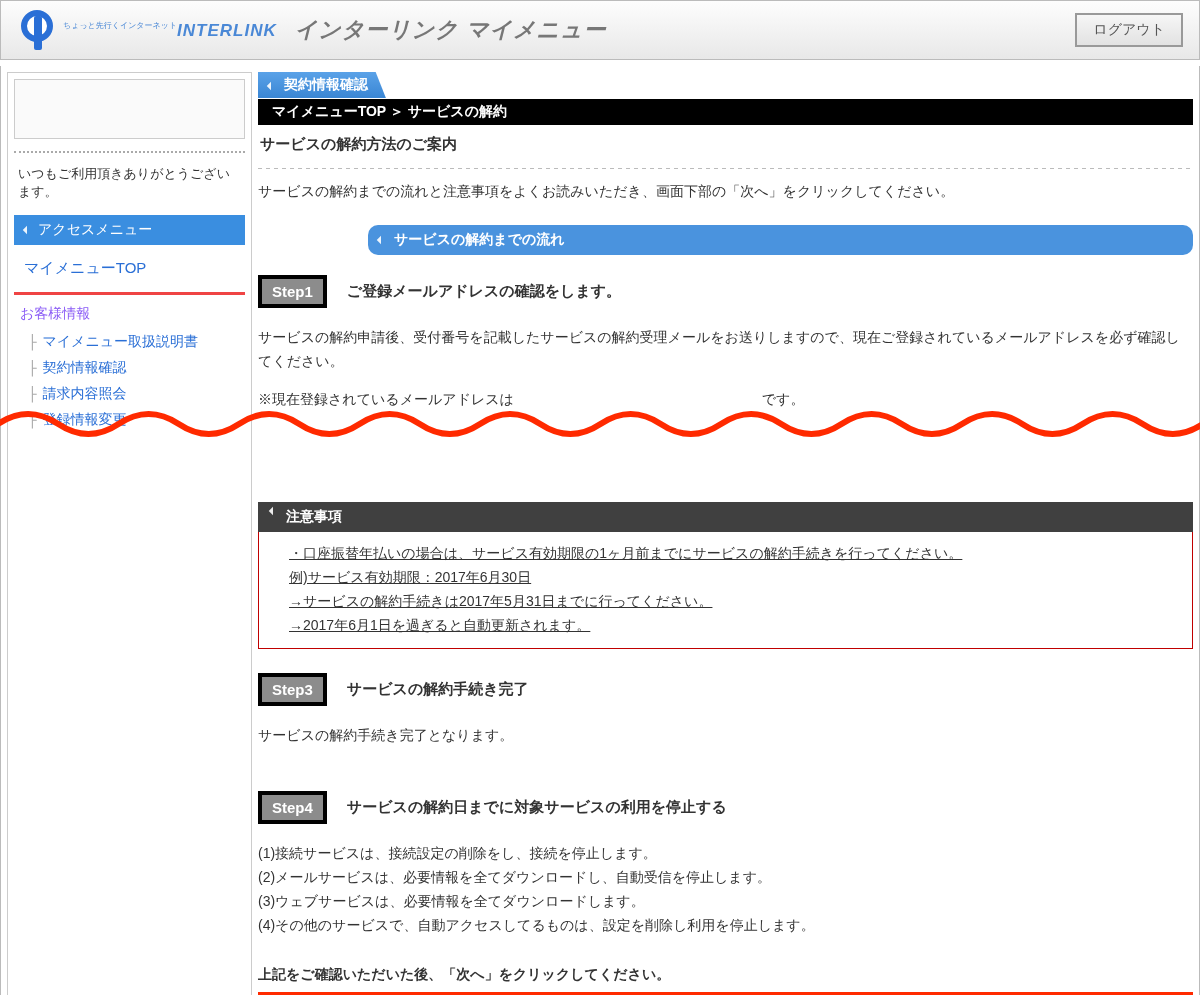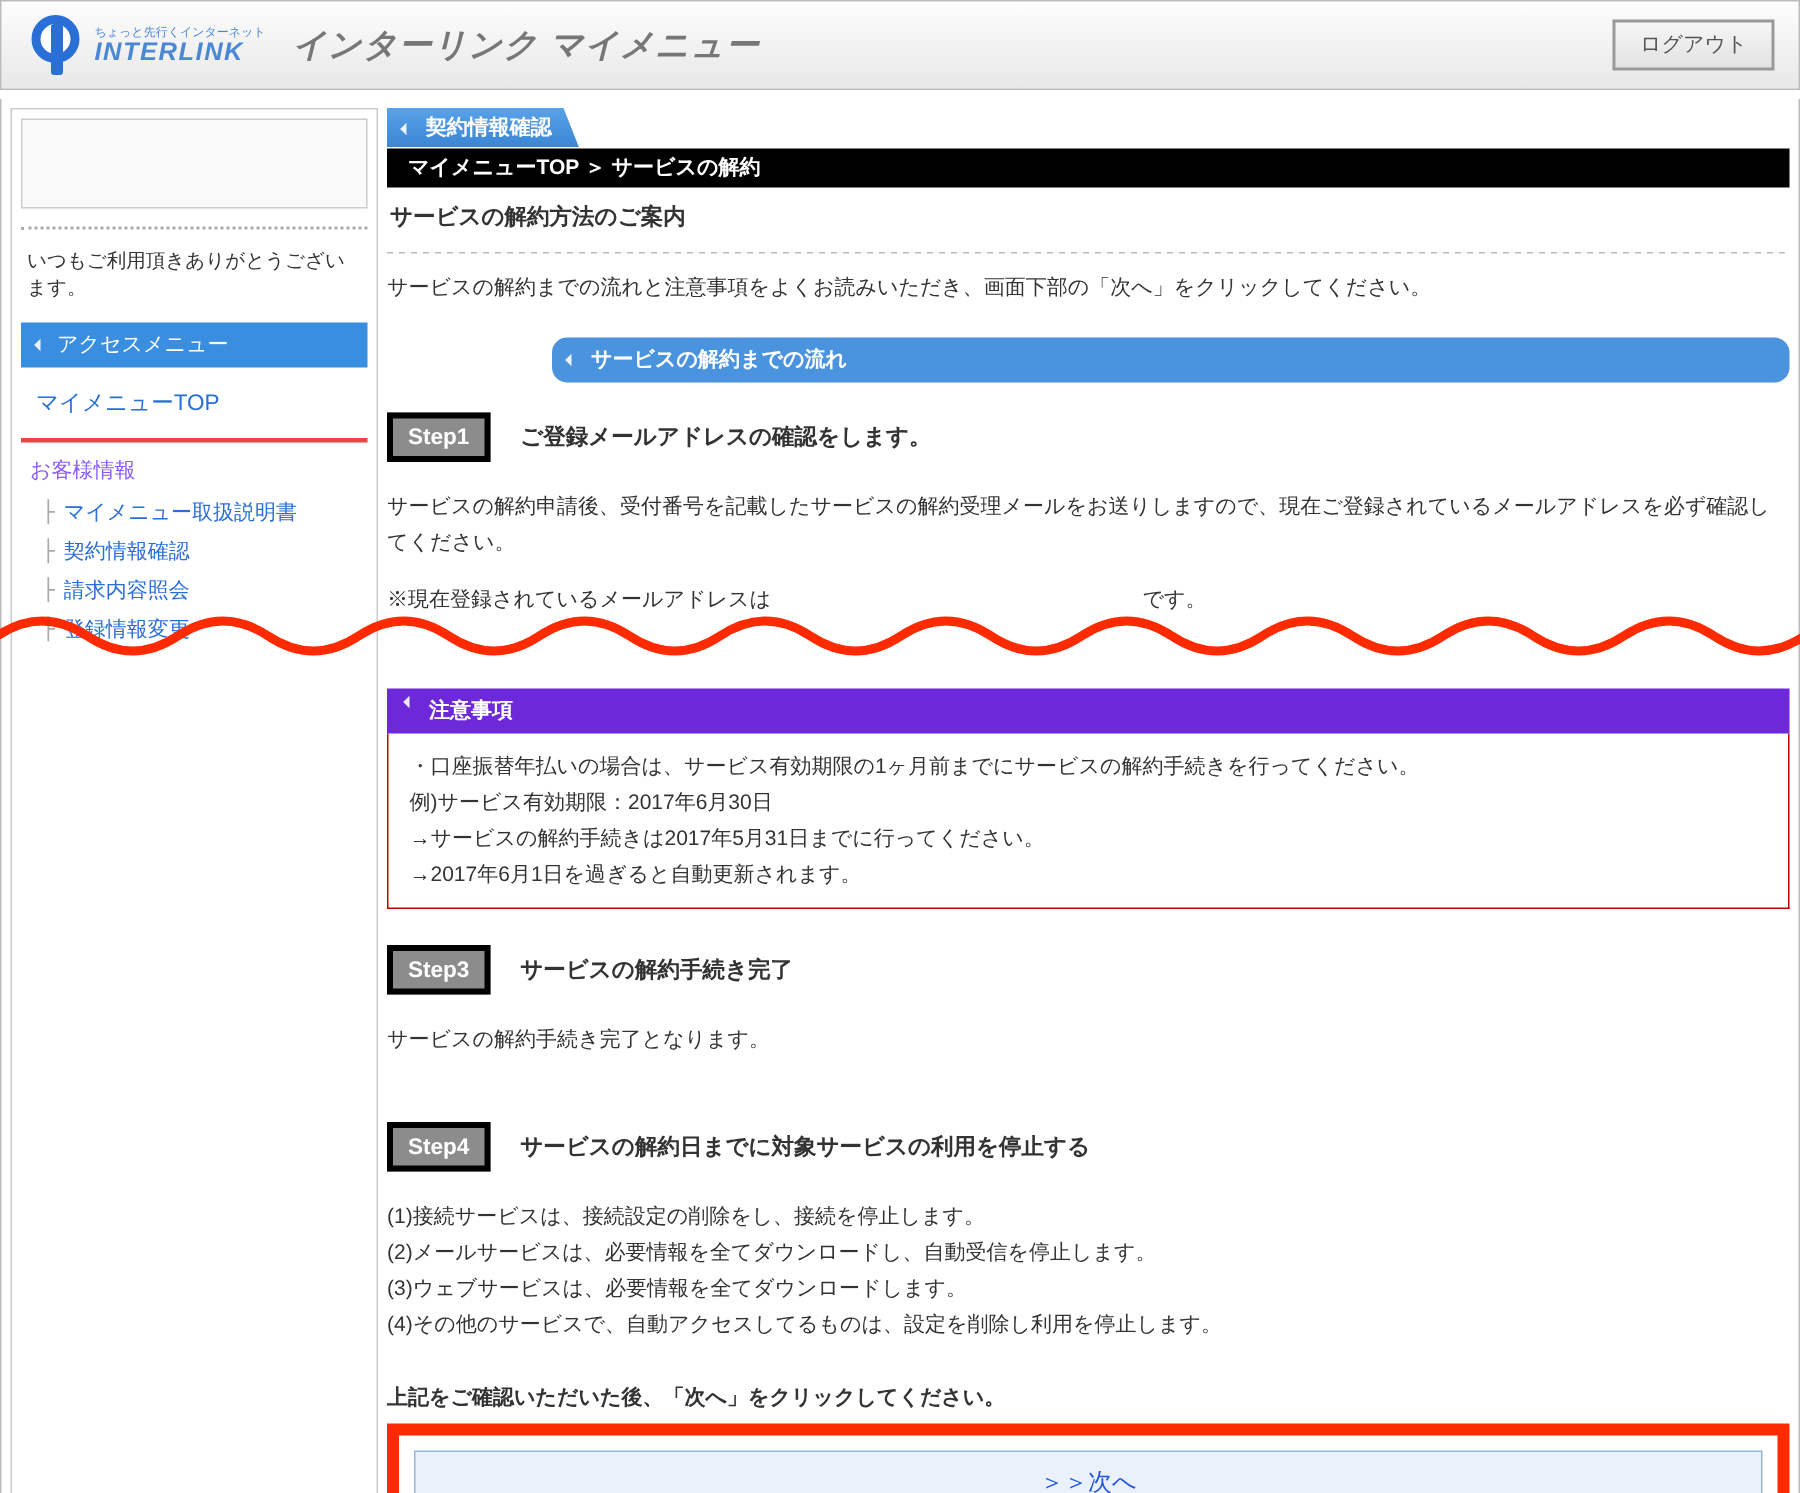--- a/index.html
+++ b/index.html
@@ -43,21 +43,21 @@
     }
     .logo-bar {
       position: absolute;
       top: 6px; left: 17px;
       width: 8px; height: 34px;
       background: #2a6fd6;
       border-radius: 2px;
     }
     .logo-text {
       display: flex;
-      flex-direction: column;
+      flex-direction: row;
       line-height: 1;
     }
     .logo-tag {
       font-size: 8px;
       color: #4a88d6;
       letter-spacing: 0;
     }
     .logo-brand {
       font-size: 17px;
       font-weight: 700;
@@ -216,33 +216,35 @@
     }
     .step-row {
       display: flex;
       align-items: center;
       gap: 20px;
       margin-bottom: 18px;
     }
     .step-row .step-title { font-weight: 600; font-size: 15px; }
     .para { font-size: 14px; line-height: 1.7; margin-bottom: 14px; }
     .warning-header {
-      background: #6d28d9;
+      background: #404040;
       color: #fff;
       font-weight: 700;
       padding: 6px 12px;
       display: flex;
       align-items: flex-start;
       gap: 10px;
+      margin-top: 43px;
     }
     .warning-box {
       border: 1px solid #c00000;
       border-top: none;
-      padding: 10px 14px;
+      padding: 10px 30px;
       margin-bottom: 24px;
+      text-decoration: underline;
     }
     .warning-box .line { font-size: 14px; line-height: 1.7; }
     .step4-list .line { font-size: 14px; line-height: 1.7; }
     .confirm-text { font-size: 14px; font-weight: 600; margin: 28px 0 8px 0; }
     .next-wrap {
       border: 8px solid #ff2a00;
       padding: 10px;
       margin-top: 4px;
     }
     .next-btn {

